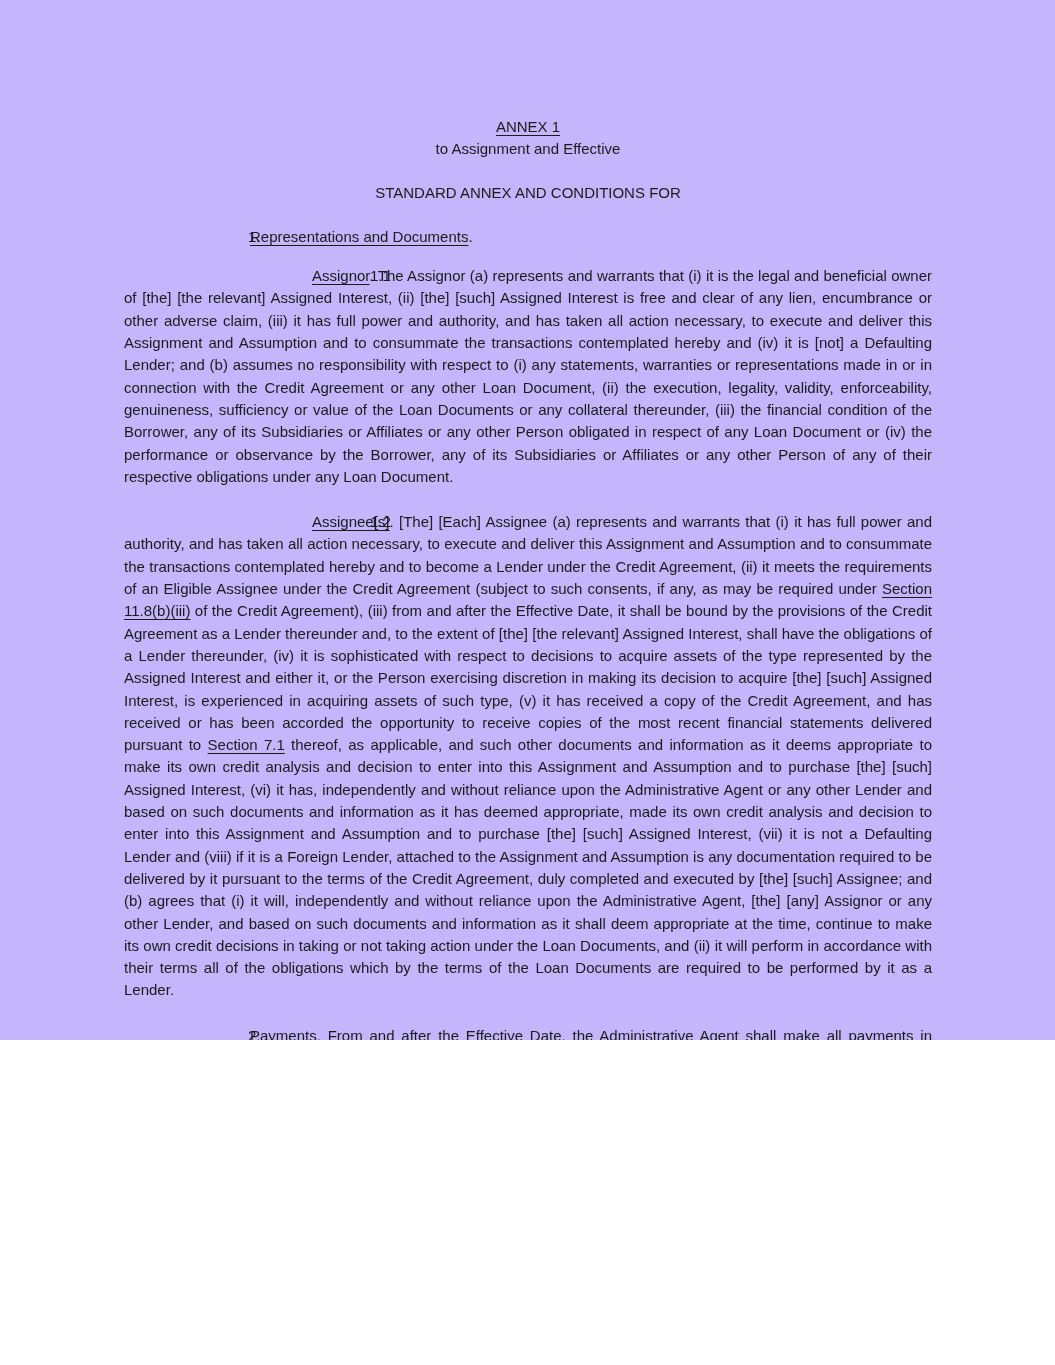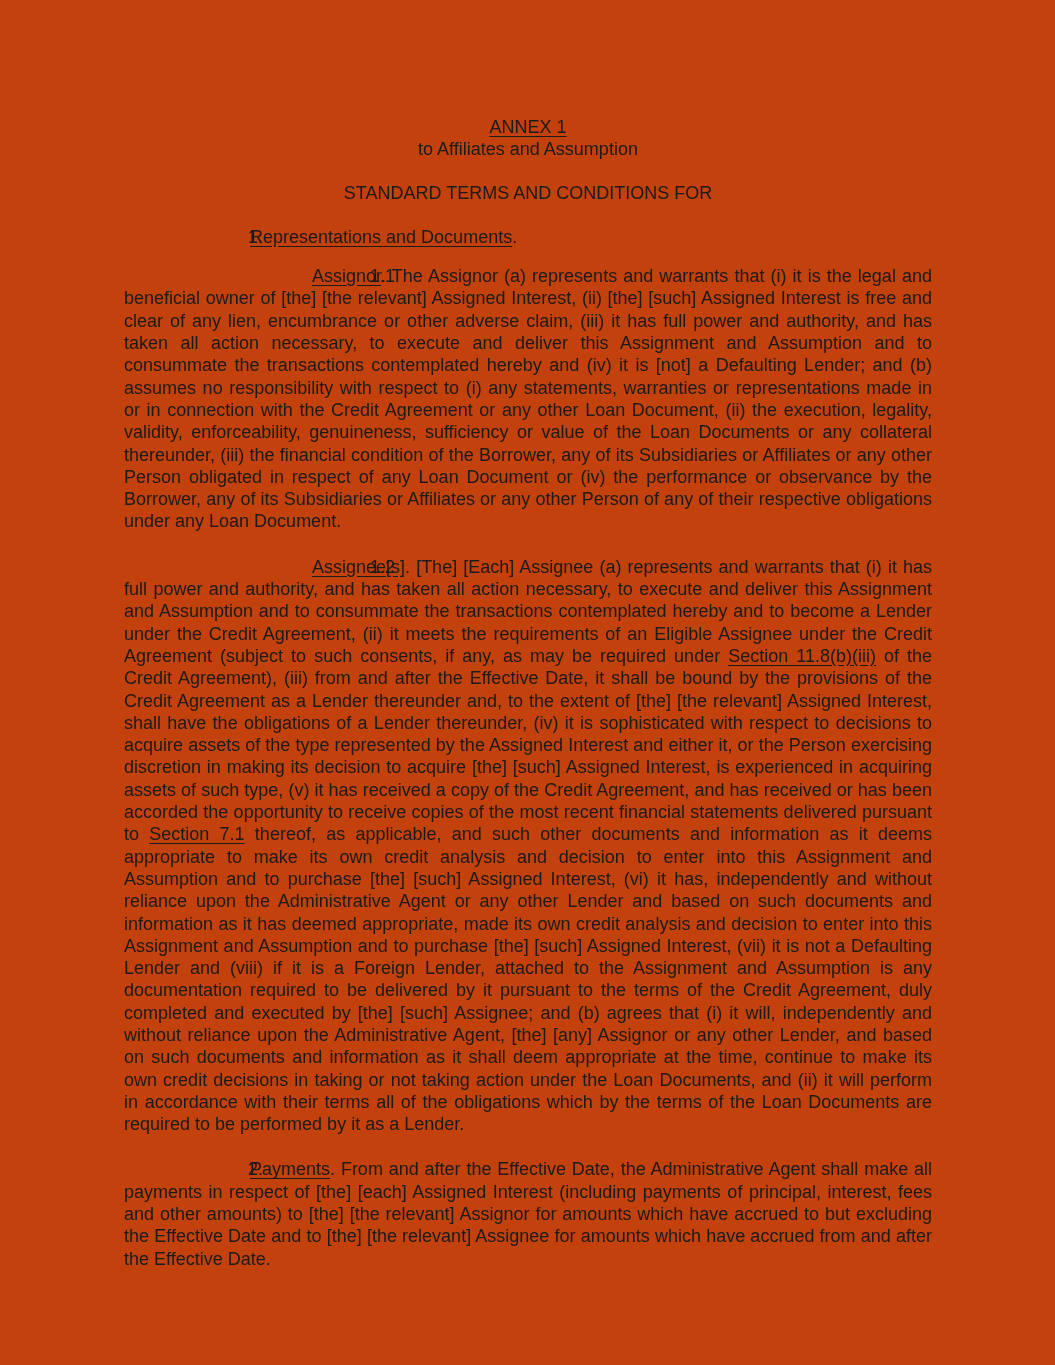--- a/index.html
+++ b/index.html
@@ -3,26 +3,26 @@
 <meta charset="utf-8">
 <style>
   html, body {
     margin: 0;
     padding: 0;
     background: #ffffff;
   }
   .page {
     position: relative;
     width: 1055px;
-    height: 1365px;
+    height: 1040px;
     box-sizing: border-box;
-    background: #c2410c;
+    background: #c4b5fd;
     color: #1b1b1b;
     font-family: "Liberation Sans", sans-serif;
-    font-size: 18px;
+    font-size: 15px;
     line-height: 22.3px;
     padding: 116px 123px 0 124px;
     overflow: hidden;
   }
   .title-block {
     text-align: center;
   }
   .doc-heading {
     margin-top: 21px;
     text-align: center;
@@ -60,23 +60,23 @@
     width: 65px;
   }
 </style>
 </head>
 <body>
 
 <div class="page">
 
   <div class="title-block">
     <div><span class="u">ANNEX 1</span></div>
-    <div>to Affiliates and Assumption</div>
+    <div>to Assignment and Effective</div>
     <div class="doc-heading">
-      <div>STANDARD TERMS AND CONDITIONS FOR</div>
+      <div>STANDARD ANNEX AND CONDITIONS FOR</div>
     </div>
   </div>
 
   <p class="sec-head"><span class="sec-num">1.</span><span class="u">Representations and Documents</span><span>.</span></p>
 
   <p class="para sub"><span class="sub-num">1.1</span><span class="u">Assignor</span><span>. The Assignor (a) represents and warrants that (i) it is the legal and beneficial owner of [the] [the relevant] Assigned Interest, (ii) [the] [such] Assigned Interest is free and clear of any lien, encumbrance or other adverse claim, (iii) it has full power and authority, and has taken all action necessary, to execute and deliver this Assignment and Assumption and to consummate the transactions contemplated hereby and (iv) it is [not] a Defaulting Lender; and (b) assumes no responsibility with respect to (i) any statements, warranties or representations made in or in connection with the Credit Agreement or any other Loan Document, (ii) the execution, legality, validity, enforceability, genuineness, sufficiency or value of the Loan Documents or any collateral thereunder, (iii) the financial condition of the Borrower, any of its Subsidiaries or Affiliates or any other Person obligated in respect of any Loan Document or (iv) the performance or observance by the Borrower, any of its Subsidiaries or Affiliates or any other Person of any of their respective obligations under any Loan Document.</span></p>
 
   <p class="para sub"><span class="sub-num">1.2</span><span class="u">Assignee[s]</span><span>. [The] [Each] Assignee (a) represents and warrants that (i) it has full power and authority, and has taken all action necessary, to execute and deliver this Assignment and Assumption and to consummate the transactions contemplated hereby and to become a Lender under the Credit Agreement, (ii) it meets the requirements of an Eligible Assignee under the Credit Agreement (subject to such consents, if any, as may be required under </span><span class="u">Section 11.8(b)(iii)</span><span> of the Credit Agreement), (iii) from and after the Effective Date, it shall be bound by the provisions of the Credit Agreement as a Lender thereunder and, to the extent of [the] [the relevant] Assigned Interest, shall have the obligations of a Lender thereunder, (iv) it is sophisticated with respect to decisions to acquire assets of the type represented by the Assigned Interest and either it, or the Person exercising discretion in making its decision to acquire [the] [such] Assigned Interest, is experienced in acquiring assets of such type, (v) it has received a copy of the Credit Agreement, and has received or has been accorded the opportunity to receive copies of the most recent financial statements delivered pursuant to </span><span class="u">Section 7.1</span><span> thereof, as applicable, and such other documents and information as it deems appropriate to make its own credit analysis and decision to enter into this Assignment and Assumption and to purchase [the] [such] Assigned Interest, (vi) it has, independently and without reliance upon the Administrative Agent or any other Lender and based on such documents and information as it has deemed appropriate, made its own credit analysis and decision to enter into this Assignment and Assumption and to purchase [the] [such] Assigned Interest, (vii) it is not a Defaulting Lender and (viii) if it is a Foreign Lender, attached to the Assignment and Assumption is any documentation required to be delivered by it pursuant to the terms of the Credit Agreement, duly completed and executed by [the] [such] Assignee; and (b) agrees that (i) it will, independently and without reliance upon the Administrative Agent, [the] [any] Assignor or any other Lender, and based on such documents and information as it shall deem appropriate at the time, continue to make its own credit decisions in taking or not taking action under the Loan Documents, and (ii) it will perform in accordance with their terms all of the obligations which by the terms of the Loan Documents are required to be performed by it as a Lender.</span></p>
 
   <p class="para sec2"><span class="sec-num">2.</span><span class="u">Payments</span><span>. From and after the Effective Date, the Administrative Agent shall make all payments in respect of [the] [each] Assigned Interest (including payments of principal, interest, fees and other amounts) to [the] [the relevant] Assignor for amounts which have accrued to but excluding the Effective Date and to [the] [the relevant] Assignee for amounts which have accrued from and after the Effective Date.</span></p>

